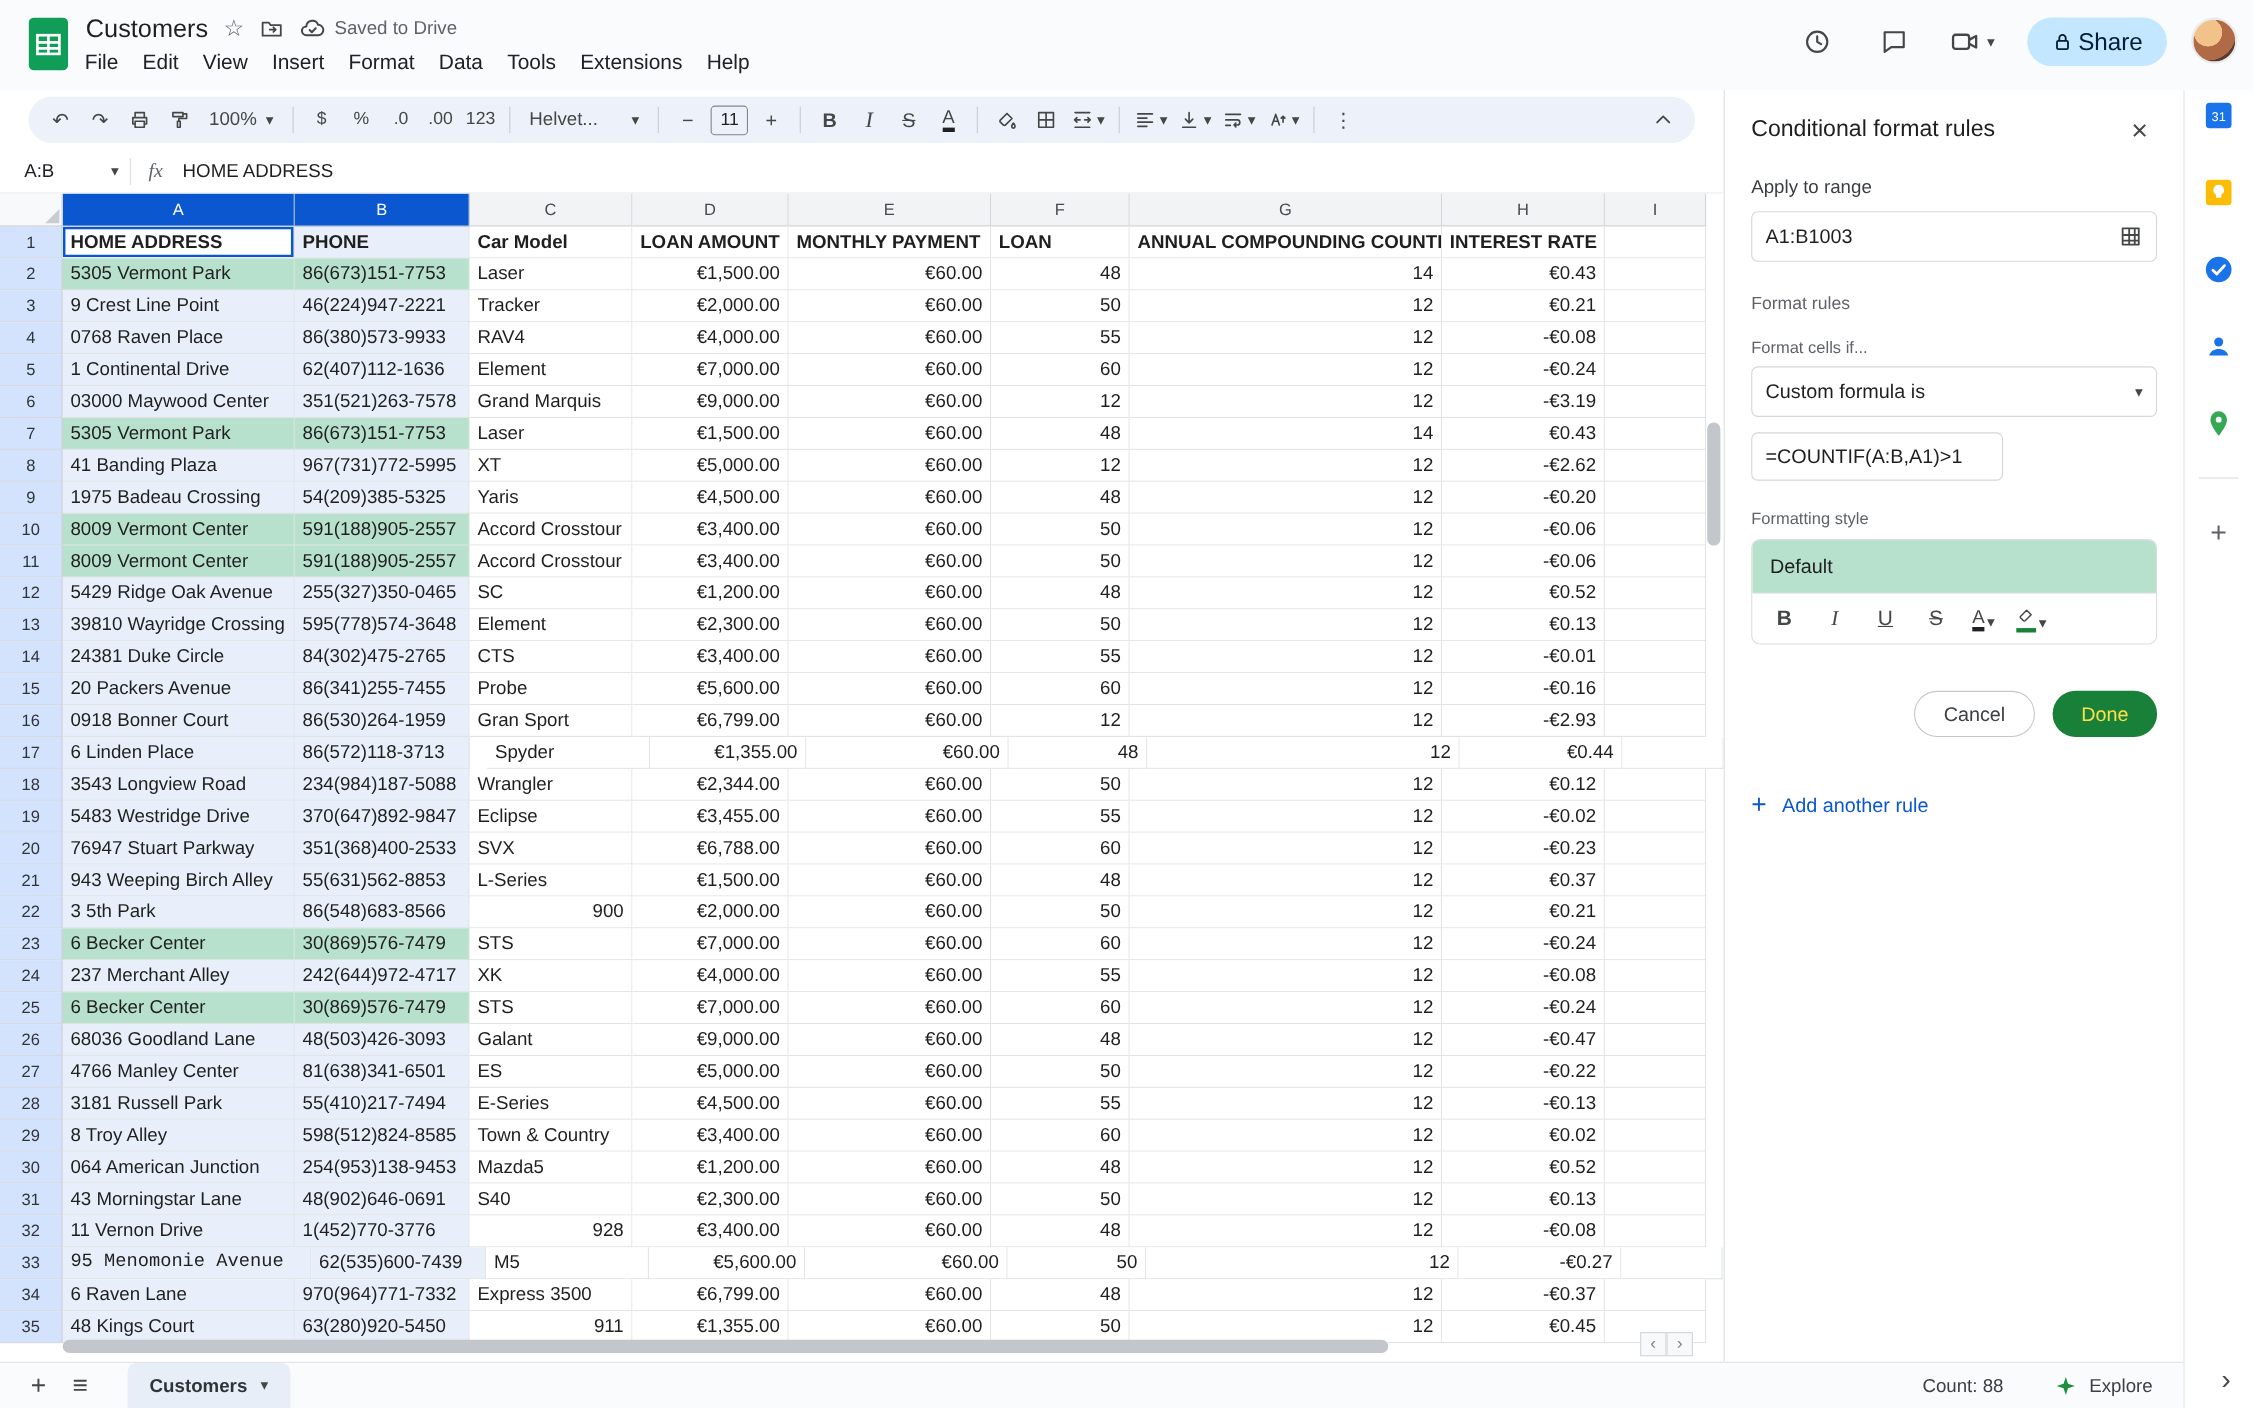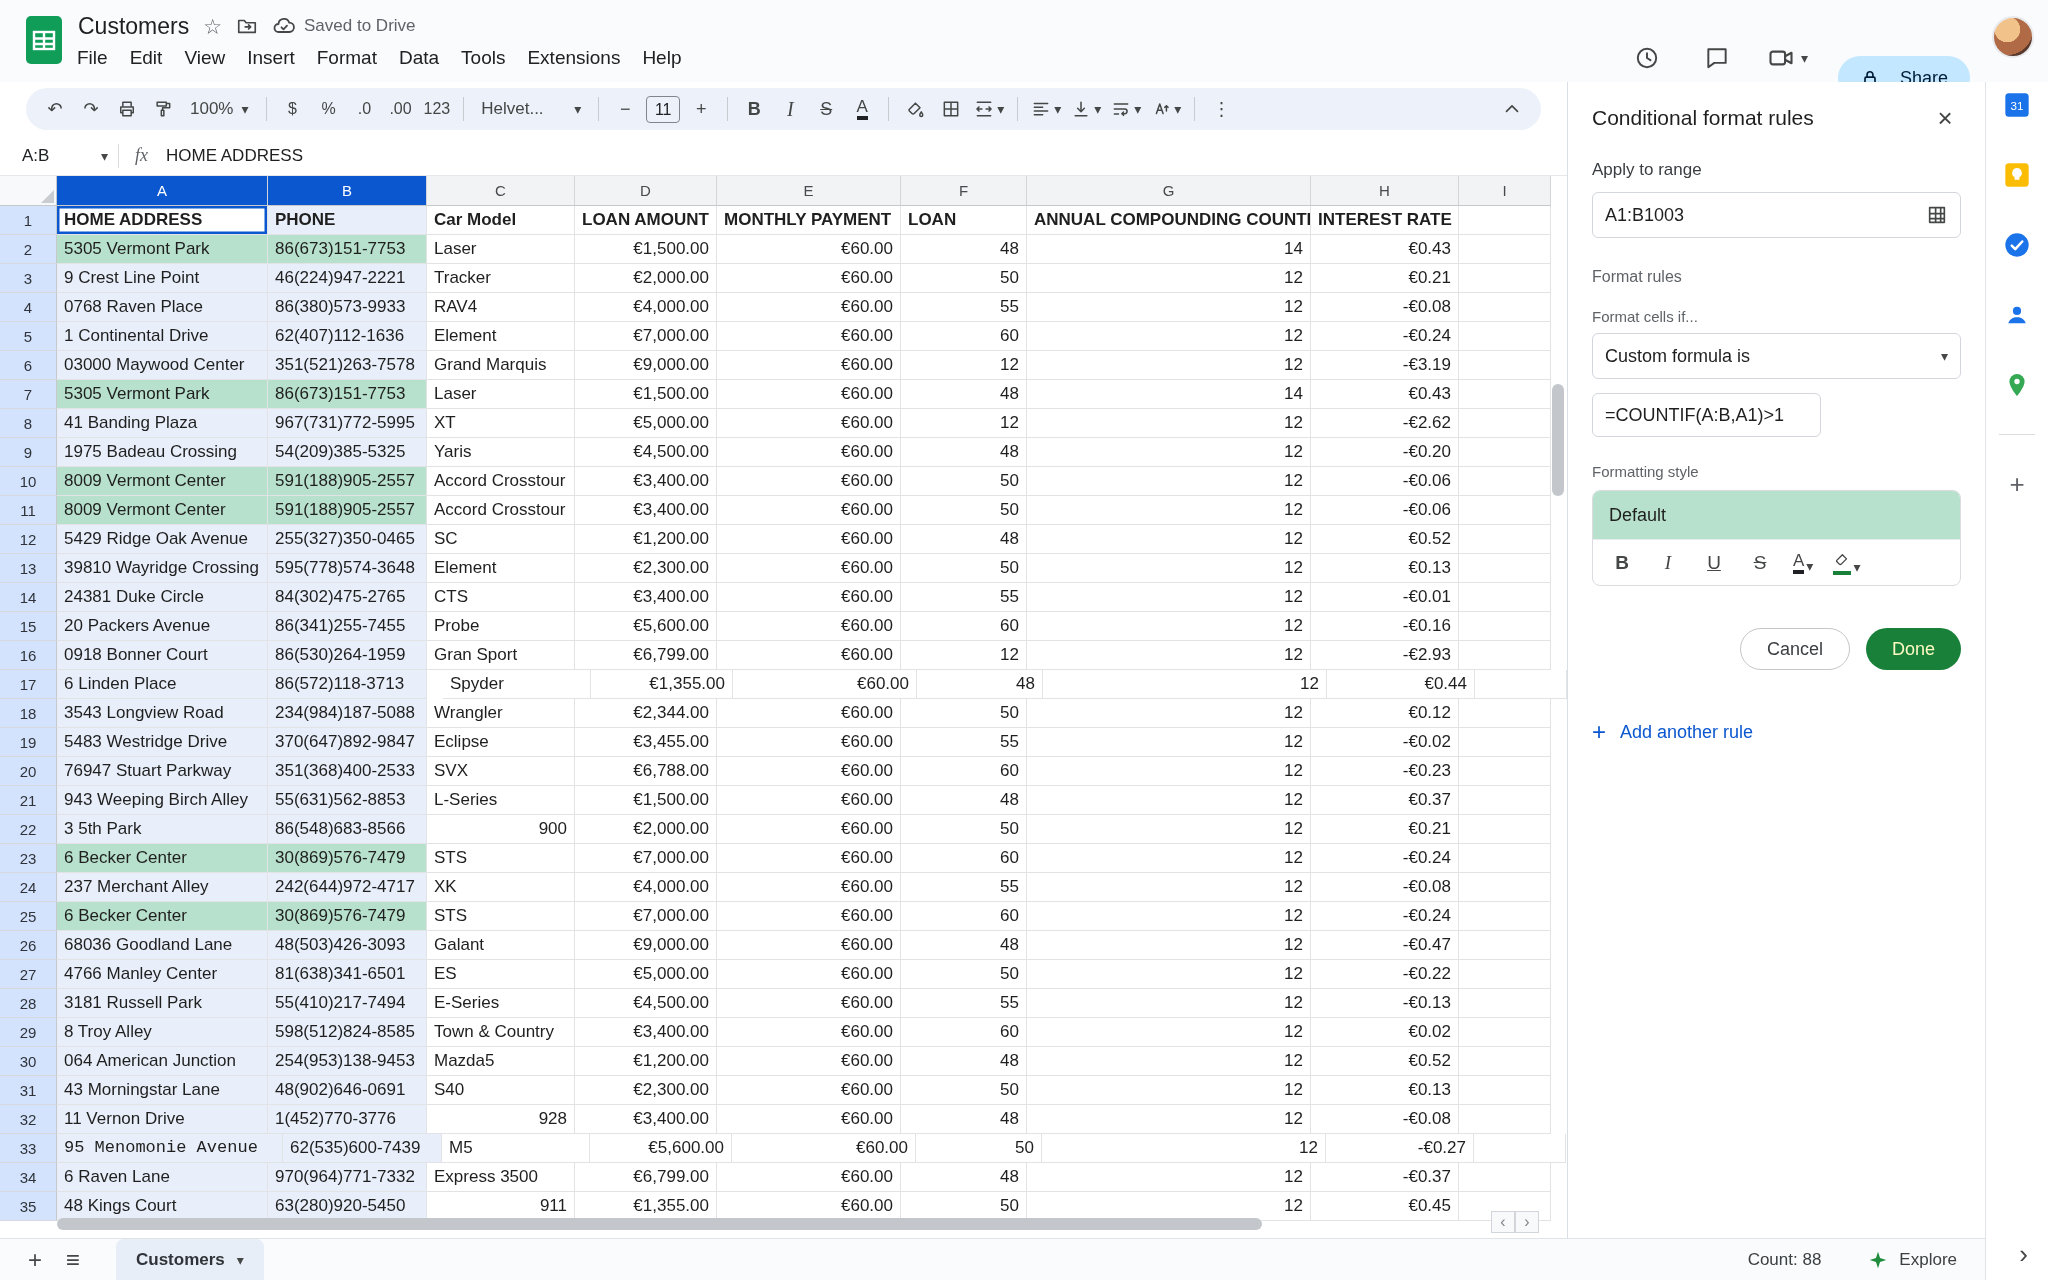--- a/index.html
+++ b/index.html
@@ -13,21 +13,21 @@
   .logo { position:absolute; left:26px; top:16px; width:36px; height:48px; }
   .title-row { position:absolute; left:78px; top:10px; display:flex; align-items:center; gap:14px; height:32px; }
   .doc-title { font-size:23px; color:#1f1f1f; }
   .tglyph { font-size:21px; color:#5f6368; line-height:1; }
   .saved { display:flex; align-items:center; gap:8px; color:#5f6368; font-size:17px; }
   .menus { position:absolute; left:66px; top:42px; display:flex; }
   .menu-item { font-size:19px; color:#202124; padding:5px 11px; border-radius:8px; cursor:default; }
   .top-right { position:absolute; right:78px; top:16px; display:flex; align-items:center; gap:30px; }
   .tr-btn { width:40px; height:40px; display:flex; align-items:center; justify-content:center; border-radius:20px; }
   .camera-wrap { display:flex; align-items:center; gap:6px; }
-  .share-pill { height:44px; display:flex; align-items:center; gap:20px; background:var(--share-bg,#c2e7ff); border-radius:22px; padding:0 22px; color:#001d35; font-size:18px; font-weight:500;margin-top:40px; }
+  .share-pill { height:44px; display:flex; align-items:center; gap:4px; background:var(--share-bg,#c2e7ff); border-radius:22px; padding:0 22px; color:#001d35; font-size:22px; font-weight:500; }
   .avatar { position:absolute; right:14px; top:16px; width:42px; height:42px; border-radius:50%;
             background:radial-gradient(circle at 35% 30%, #f2c28b 0 35%, #b06a45 36% 70%, #5b3a2e 71%); border:2px solid #e8eaed; }
   .ddown { font-size:14px; color:#444746; }
 
   
   .toolbar { position:absolute; left:26px; top:88px; width:1515px; height:42px; background:#edf2fa; border-radius:21px;
              display:flex; align-items:center; padding:0 12px; gap:2px; }
   .tbtn { min-width:34px; height:34px; display:flex; align-items:center; justify-content:center; border-radius:17px; font-size:18px; color:#444746; gap:3px; padding:0 4px; }
   .tdiv { width:1px; height:24px; background:#c8ccd1; margin:0 7px; flex:none; }
   .zoom-sel, .font-sel { display:flex; align-items:center; gap:8px; font-size:17px; color:#444746; padding:0 8px; height:34px; border-radius:6px; }
@@ -84,21 +84,21 @@
   .formula-wrap { width:62%; margin-top:14px; height:44px; border:1px solid #d3d6db; border-radius:6px; display:flex; align-items:center; padding:0 12px; }
   .preview { margin-top:10px; border:1px solid #dadce0; border-radius:8px; overflow:hidden; }
   .preview-bar { height:48px; background:var(--dup-green,#b7e1cd); display:flex; align-items:center; padding:0 16px; font-size:18px; color:#1f1f1f; }
   .preview-tools { height:46px; display:flex; align-items:center; gap:20px; padding:0 16px; border-top:1px solid #e8eaec; color:#444746; font-size:19px; }
   .pt { width:26px; text-align:center; }
   .pt-drop { display:flex; align-items:flex-end; gap:2px; }
   .fill-green { display:inline-block; border-bottom:4px solid var(--accent-green,#188038); padding-bottom:2px; }
   .pbtns { margin-top:42px; display:flex; justify-content:flex-end; gap:16px; }
   .btn { height:42px; padding:0 26px; border-radius:21px; font-size:18px; font-family:inherit; display:flex; align-items:center; }
   .btn-cancel { background:#fff; border:1px solid #c4c7c5; color:#3c4043; }
-  .btn-done { background:var(--accent-green,#188038); border:none; color:#fef9c3; }
+  .btn-done { background:var(--accent-green,#188038); border:none; color:#fde047; }
   .addrule { margin-top:48px; display:flex; align-items:center; gap:14px; color:var(--link-blue,#0b57d0); font-size:18px; font-weight:500; }
   .addrule .plus { font-size:24px; font-weight:400; }
 
   
   .bbar { position:absolute; left:0; top:1238px; width:1985px; height:42px; background:#f9fbfd; border-top:1px solid #e0e3e7; display:flex; align-items:center; padding:0 16px; }
   .bicon { width:38px; height:38px; display:flex; align-items:center; justify-content:center; font-size:24px; color:#444746; border-radius:19px; }
   .stab { margin-left:24px; height:41px; display:flex; align-items:center; gap:12px; padding:0 20px; background:#e8eef7; border-radius:8px 8px 0 0; font-size:17px; font-weight:700; color:#30343a; }
   .count { margin-left:auto; font-size:17px; font-weight:500; color:#3c4043; margin-right:34px; }
   .explore { display:flex; align-items:center; gap:10px; font-size:17px; color:#3c4043; padding:6px 12px; border-radius:18px; }
 

